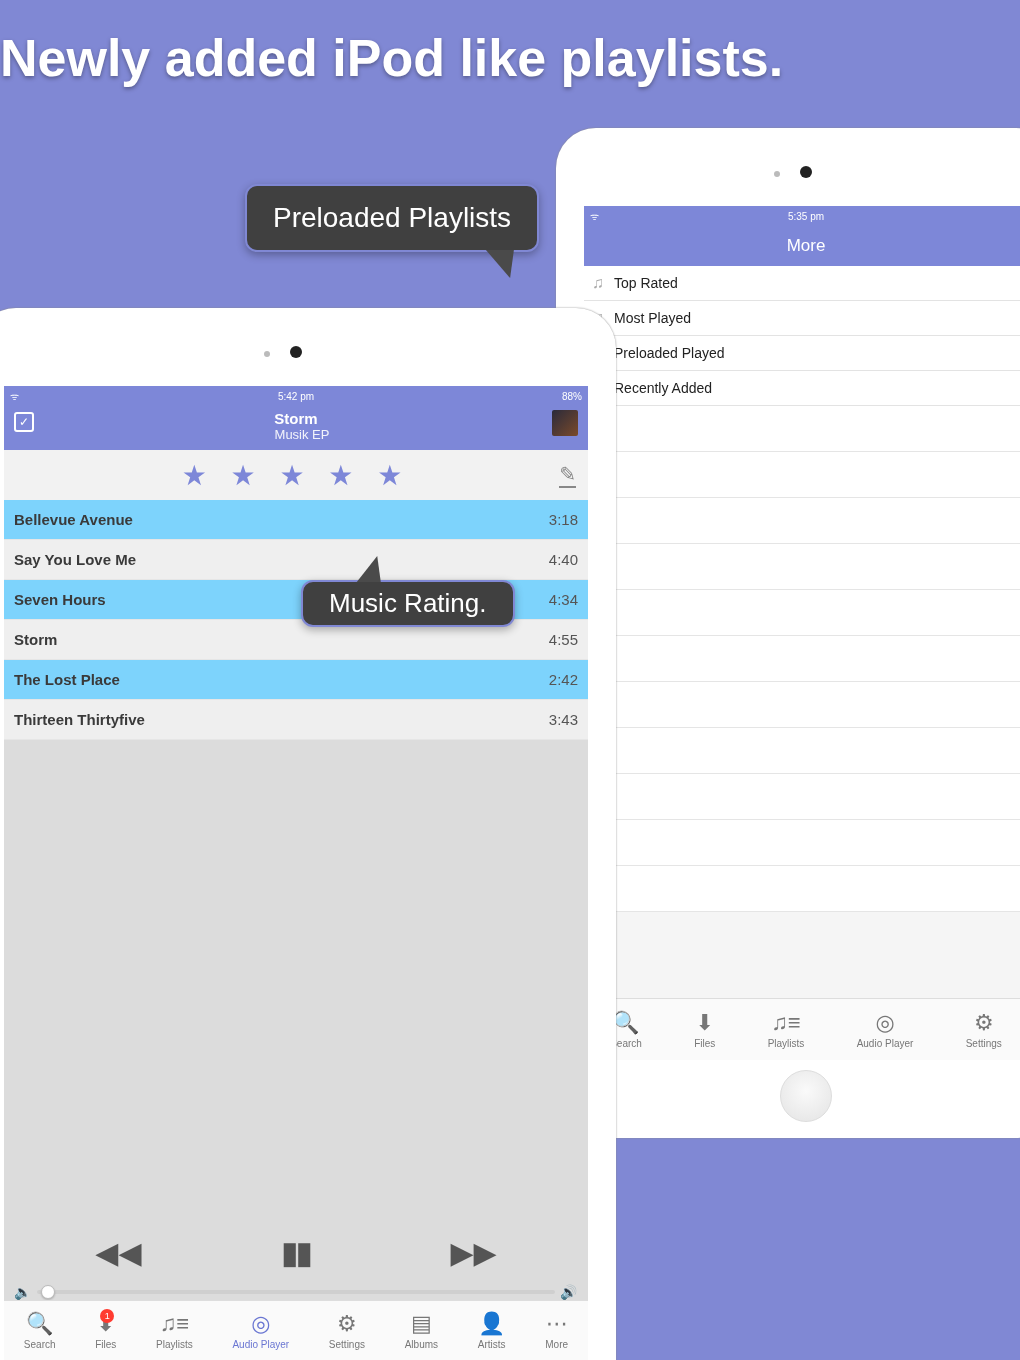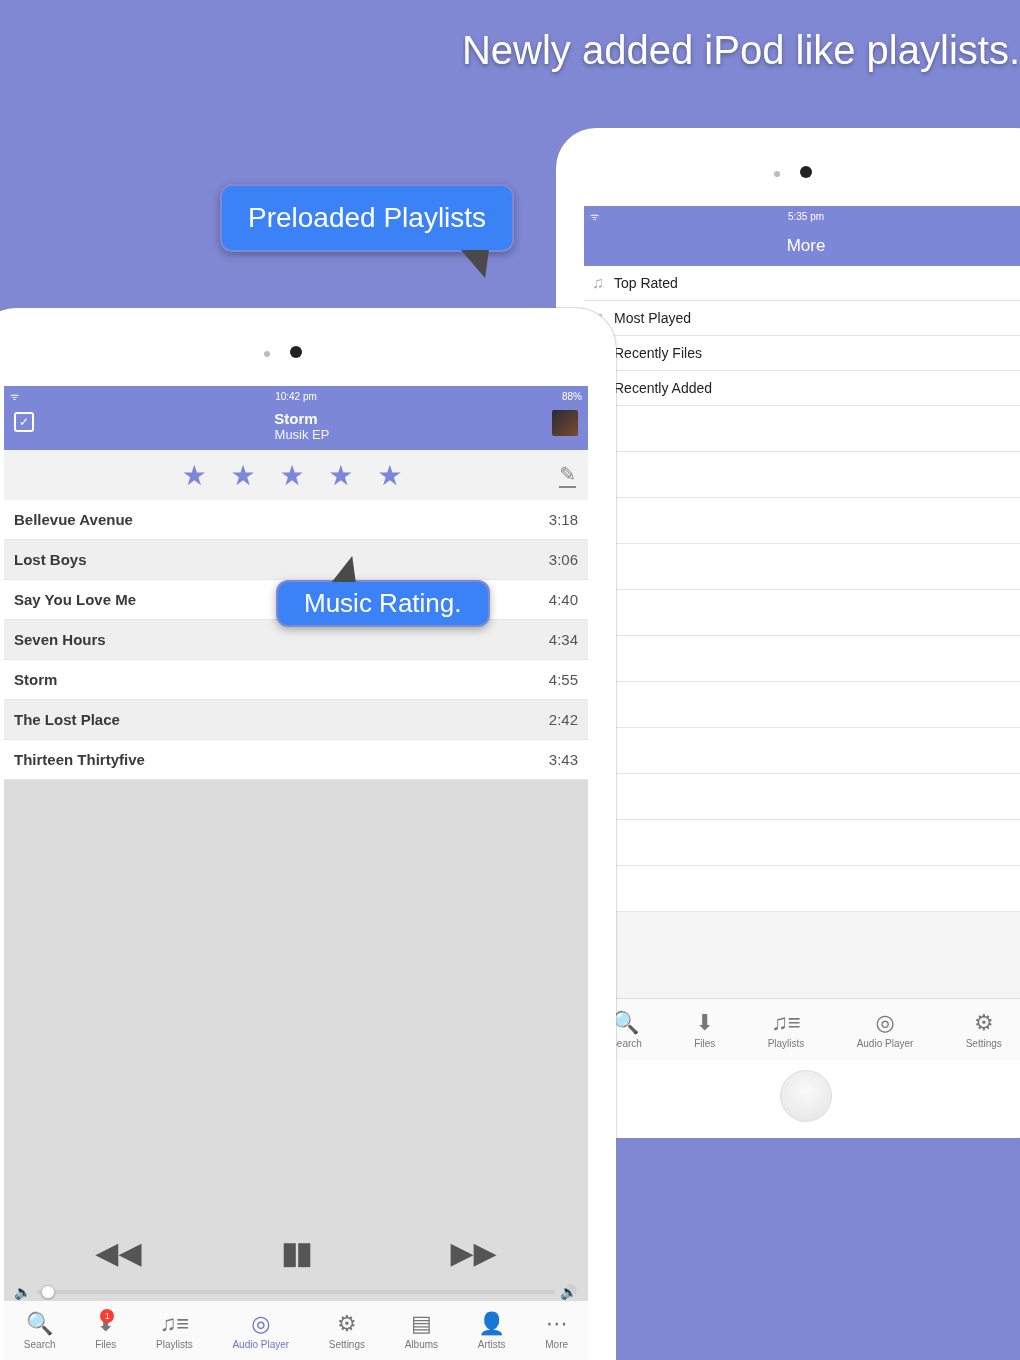--- a/index.html
+++ b/index.html
@@ -1,17 +1,17 @@
 <!DOCTYPE html>
 <html><head>
 <meta charset="utf-8">
 <style>
   * { box-sizing: border-box; margin: 0; padding: 0; }
   body { width: 1020px; height: 1360px; background: #8088d4; font-family: -apple-system, Helvetica, Arial, sans-serif; overflow: hidden; position: relative; }
-  .headline { position: absolute; top: 28px; left: 0; width: 100%; text-align: right; color: #fff; font-size: 40px; font-weight: 400; text-shadow: 0 2px 4px rgba(0,0,0,.35); }
+  .headline { position: absolute; top: 28px; left: 0; width: 100%; text-align: left; color: #fff; font-size: 52px; font-weight: 700; text-shadow: 0 2px 4px rgba(0,0,0,.35); }
   .ipad { position: absolute; background: #fff; border-radius: 40px; box-shadow: 0 0 2px #888; }
   .ipad .camera { position: absolute; top: 38px; left: 50%; transform: translateX(-50%); width: 12px; height: 12px; border-radius: 50%; background: #222; }
   .ipad .sensor { position: absolute; top: 43px; left: 50%; transform: translateX(-32px); width: 6px; height: 6px; border-radius: 50%; background: #bbb; }
   .ipad .screen { position: absolute; left: 28px; right: 28px; top: 78px; bottom: 78px; background: #f5f5f5; overflow: hidden; }
   .ipad .homebtn { position: absolute; bottom: 16px; left: 50%; transform: translateX(-50%); width: 52px; height: 52px; border-radius: 50%; background: radial-gradient(circle at 50% 40%, #fafafa, #e3e3e3); border: 1px solid #ddd; }
 
   .ipad-b { width: 500px; height: 1010px; top: 128px; left: 556px; }
   .ipad-a { width: 640px; height: 1130px; top: 308px; left: -24px; }
 
   .status-bar { height: 20px; background: #7d87d8; display: flex; align-items: center; justify-content: space-between; padding: 0 6px; font-size: 10px; color: #fff; }
@@ -21,21 +21,21 @@
   .hdr-a .t1 { font-size: 15px; font-weight: 600; }
   .hdr-a .t2 { font-size: 13px; opacity: .9; padding-left: 12px; }
   .hdr-a .chk { position: absolute; left: 10px; top: 6px; width: 20px; height: 20px; border: 2px solid #fff; border-radius: 3px; display: flex; align-items: center; justify-content: center; font-size: 12px; }
   .hdr-a .art { position: absolute; right: 10px; top: 4px; width: 26px; height: 26px; background: linear-gradient(135deg,#2a2a3a,#7a4a2a); border-radius: 2px; }
 
   .rating-row { background: #f2f2f2; display: flex; align-items: center; justify-content: center; height: 50px; position: relative; }
   .rating-row .stars { color: #7d87d8; font-size: 28px; letter-spacing: 8px; }
   .rating-row .edit { position: absolute; right: 12px; color: #888; font-size: 20px; border-bottom: 2px solid #888; }
 
   .tracks { }
-  .track { display: flex; justify-content: space-between; padding: 11px 10px; font-size: 15px; border-bottom: 1px solid #e6e6e6; background: #ffffff; }
+  .track { display: flex; justify-content: space-between; padding: 11px 10px; font-size: 15px; border-bottom: 1px solid #e6e6e6; background: #7dd3fc; }
   .track:nth-child(even) { background: #efefef; }
   .track .name { font-weight: 600; color: #3a3a3a; }
   .track .dur { color: #555; font-weight: 400; }
 
   .player-area { position: absolute; bottom: 60px; left: 0; right: 0; }
   .controls { display: flex; justify-content: center; gap: 140px; align-items: center; color: #555; font-size: 30px; margin-bottom: 14px; }
   .ctrl { cursor: pointer; }
   .prog { display: flex; align-items: center; gap: 6px; padding: 0 10px; color: #888; font-size: 14px; }
   .prog .bar { flex: 1; height: 4px; background: #cfcfcf; border-radius: 2px; position: relative; }
   .prog .bar .knob { position: absolute; left: 2%; top: 50%; transform: translate(-50%,-50%); width: 14px; height: 14px; border-radius: 50%; background: #fff; border: 1px solid #bbb; box-shadow: 0 1px 2px rgba(0,0,0,.2); }
@@ -47,21 +47,21 @@
   .tab .badge { position: absolute; top: -2px; right: 2px; background: #ff3b30; color: #fff; border-radius: 50%; width: 14px; height: 14px; font-size: 9px; display: flex; align-items: center; justify-content: center; }
 
   .hdr-b { background: #7d87d8; color: #fff; text-align: center; padding: 10px 0; font-size: 17px; }
   .plist { background: #fff; }
   .pitem { display: flex; align-items: center; padding: 8px 8px; border-bottom: 1px solid #e3e3e3; font-size: 14px; color: #222; gap: 10px; }
   .pitem .pico { color: #aaa; font-size: 16px; }
   .blanks .line { height: 46px; border-bottom: 1px solid #e5e5e5; background: #fff; }
 
   .tabbar-b { position: absolute; bottom: 0; left: 0; right: 0; height: 62px; background: #fafafa; border-top: 1px solid #ddd; display: flex; justify-content: space-around; align-items: center; }
 
-  .callout { position: absolute; background: #3b82f6; color: #fff; border: 2px solid #8088d4; border-radius: 12px; padding: 16px 26px; font-size: 28px; box-shadow: 0 3px 8px rgba(0,0,0,.3); }
+  .callout { position: absolute; background: #404040; color: #fff; border: 2px solid #8088d4; border-radius: 12px; padding: 16px 26px; font-size: 28px; box-shadow: 0 3px 8px rgba(0,0,0,.3); margin-left: 25px; }
   .callout.c1 { top: 184px; left: 220px; }
   .callout.c2 { top: 580px; left: 276px; font-size: 26px; padding: 6px 26px; }
   .tail { position: absolute; width: 0; height: 0; }
   .c1 .tail { right: -2px; bottom: -28px; border-left: 14px solid transparent; border-right: 14px solid transparent; border-top: 28px solid #4a4a4a; transform: translateX(-20px) skewX(20deg); }
   .c2 .tail { left: 58px; top: -26px; border-left: 12px solid transparent; border-right: 12px solid transparent; border-bottom: 26px solid #4a4a4a; transform: skewX(-18deg); }
 </style>
 </head>
 <body>
 
 <div class="headline">Newly added iPod like playlists.</div>
@@ -80,21 +80,21 @@
       <div class="pitem">
           <span class="pico">♫</span>
           <span>Top Rated</span>
         </div>
       <div class="pitem">
           <span class="pico">♫</span>
           <span>Most Played</span>
         </div>
       <div class="pitem">
           <span class="pico">♫</span>
-          <span>Recently Files</span>
+          <span>Preloaded Played</span>
         </div>
       <div class="pitem">
           <span class="pico">♫</span>
           <span>Recently Added</span>
         </div>
     </div>
     <div class="blanks">
       <div class="line"></div>
         <div class="line"></div>
         <div class="line"></div>
@@ -132,41 +132,37 @@
   </div>
   <div class="homebtn"></div>
 </div>
 
 <div class="ipad ipad-a">
   <div class="sensor"></div>
   <div class="camera"></div>
   <div class="screen" style="background:#dcdcdc;">
     <div class="status-bar">
       <span>ᯤ</span>
-      <span class="center">10:42 pm</span>
+      <span class="center">5:42 pm</span>
       <span>88%</span>
     </div>
     <div class="hdr-a">
       <div class="chk">✓</div>
       <div class="t1">Storm</div>
       <div class="t2">Musik EP</div>
       <div class="art"></div>
     </div>
     <div class="rating-row">
       <div class="stars">★ ★ ★ ★ ★</div>
       <div class="edit">✎</div>
     </div>
     <div class="tracks">
       <div class="track">
           <span class="name">Bellevue Avenue</span>
           <span class="dur">3:18</span>
-        </div>
-      <div class="track">
-          <span class="name">Lost Boys</span>
-          <span class="dur">3:06</span>
         </div>
       <div class="track">
           <span class="name">Say You Love Me</span>
           <span class="dur">4:40</span>
         </div>
       <div class="track">
           <span class="name">Seven Hours</span>
           <span class="dur">4:34</span>
         </div>
       <div class="track">

